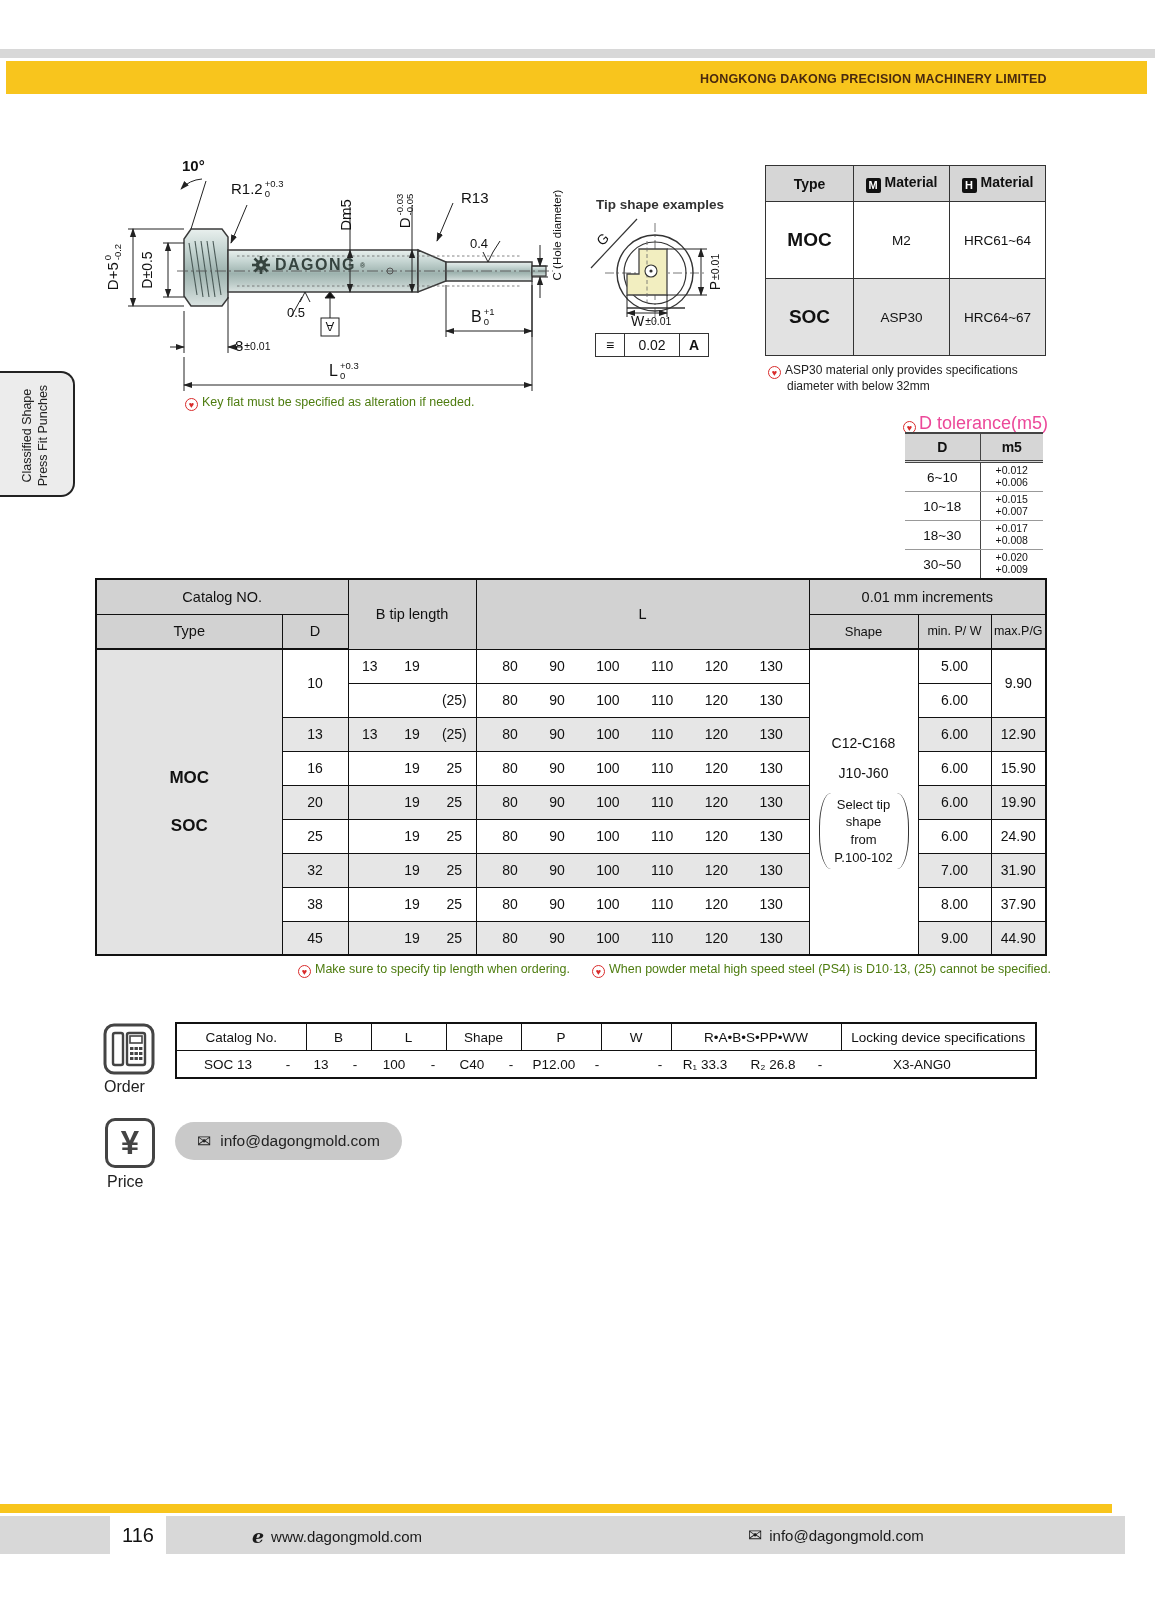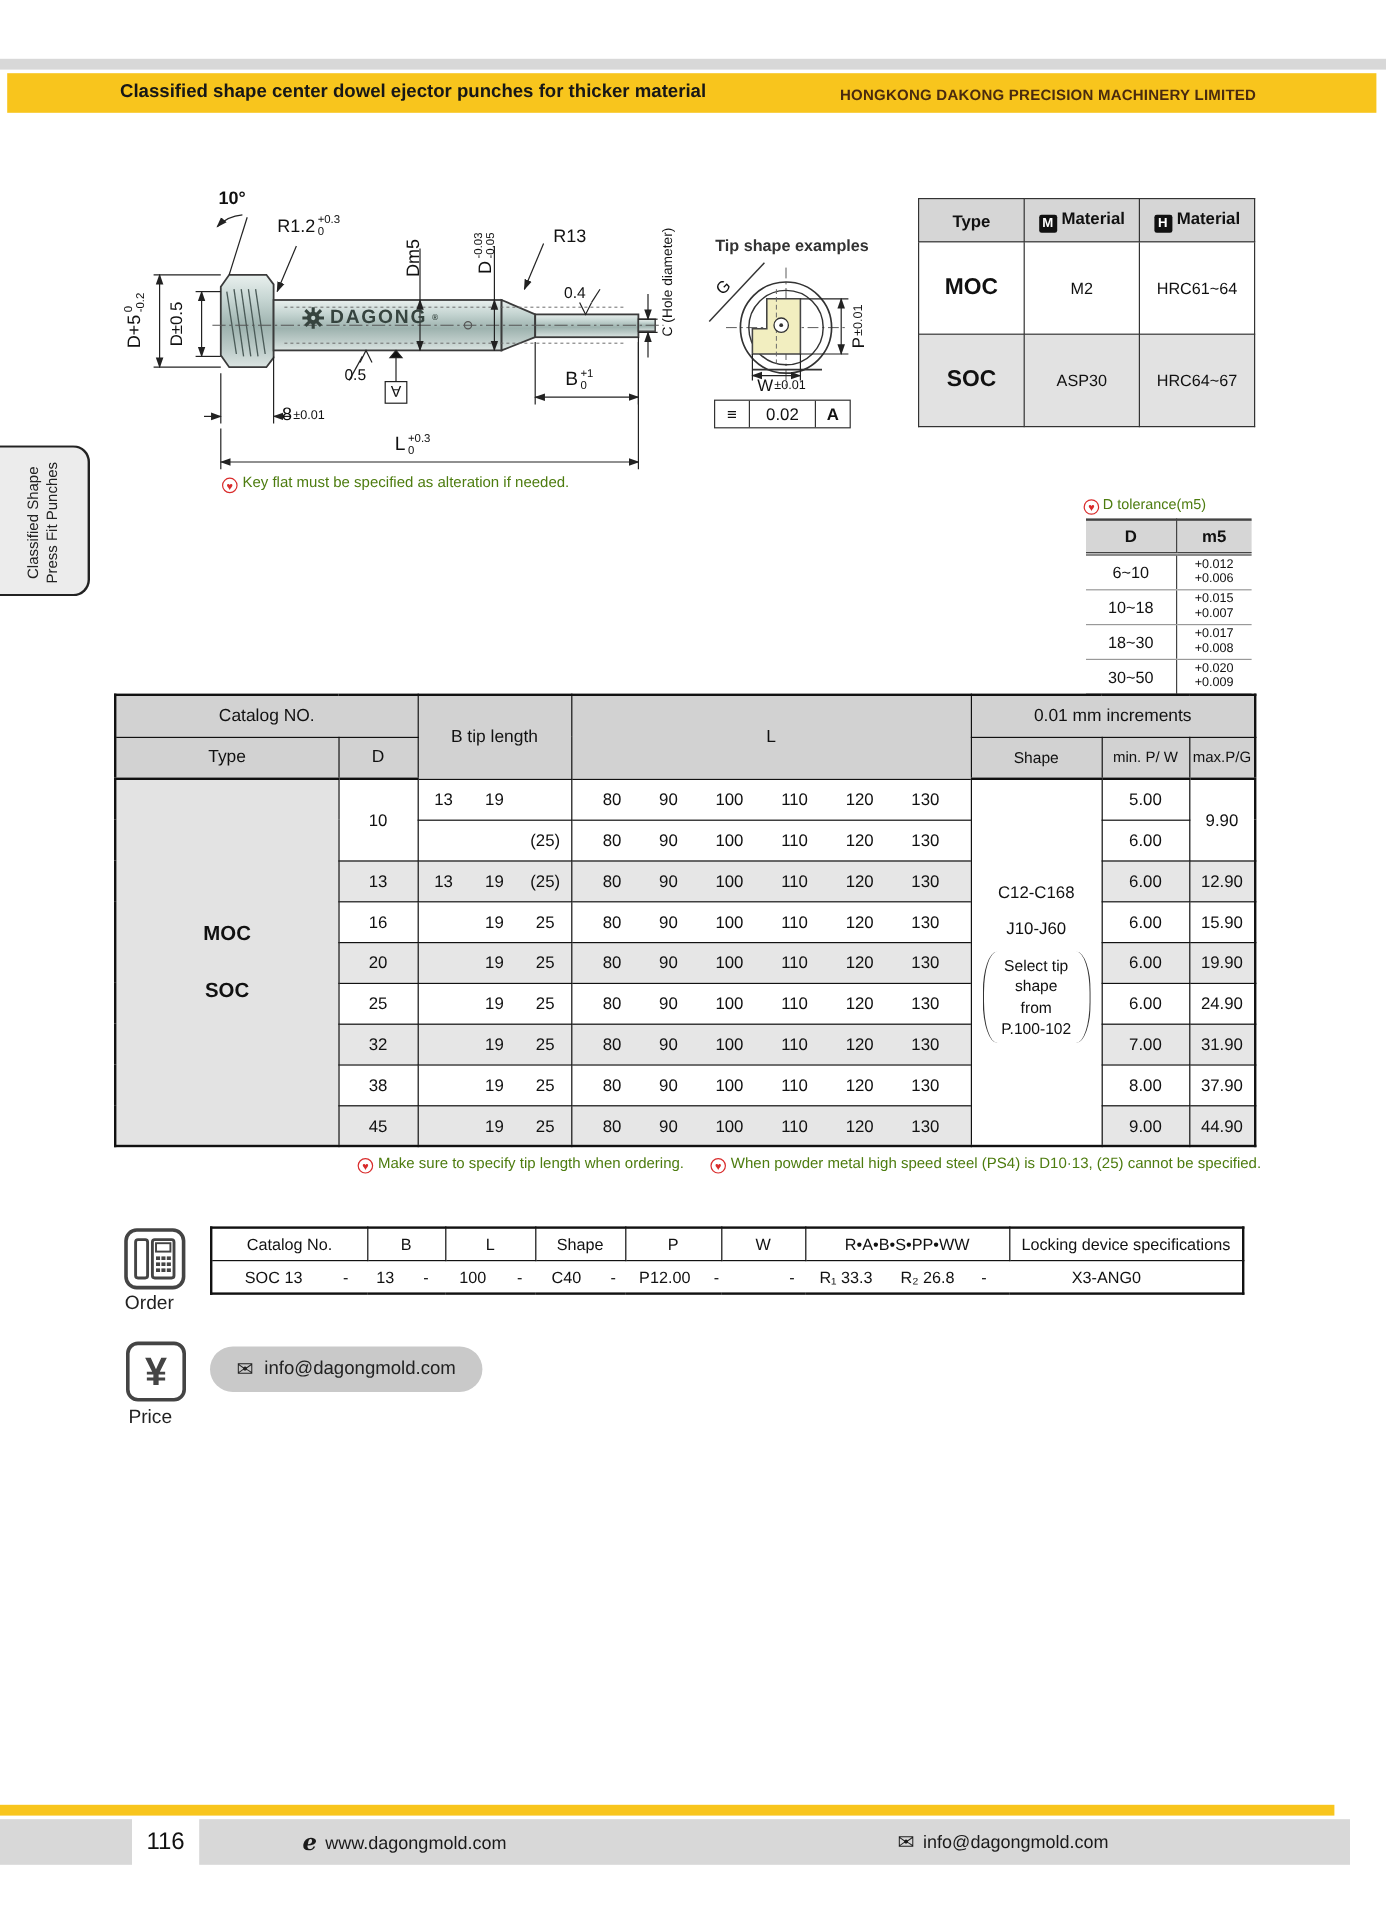--- a/index.html
+++ b/index.html
@@ -36,21 +36,21 @@
   
   table.mat{border-collapse:collapse;table-layout:fixed;width:280px;}
   table.mat th,table.mat td{border:1.5px solid #333;text-align:center;box-sizing:border-box;}
   table.mat th{background:#d6d6d6;font-size:14px;height:36px;}
   table.mat td{font-size:13.5px;height:77px;background:#fff;}
   table.mat tr.alt td{background:#e2e2e2;}
   table.mat td.t{font-size:19px;font-weight:bold;}
   .sq{display:inline-block;width:15px;height:15px;background:#111;color:#fff;font-size:11px;font-weight:bold;line-height:15px;text-align:center;border-radius:2px;margin-right:4px;vertical-align:-2px;}
   .mat-note{font-size:12px;line-height:1.3;color:#222;}
   
-  .dtol-title{font-size:12px;color:#4d7c0f;}
+  .dtol-title{font-size:18px;color:#ec4899;}
   table.dtol{border-collapse:collapse;table-layout:fixed;width:138px;border-top:2px solid #444;border-bottom:2px solid #444;}
   table.dtol th{background:#d6d6d6;font-size:14px;height:24px;border-bottom:3px double #444;}
   table.dtol td{height:26px;border-bottom:1px solid #999;text-align:center;margin-top:36px;}
   table.dtol td.d{font-size:13.5px;}
   table.dtol td.m{font-size:10.5px;line-height:1.1;}
   table.dtol .vline{border-left:1px solid #444;}
   
   table.main{border-collapse:collapse;table-layout:fixed;width:950px;border:2px solid #111;}
   table.main th,table.main td{border:1px solid #111;box-sizing:border-box;padding:0;}
   table.main th{background:#d2d2d2;font-size:14.5px;font-weight:normal;height:35px;}
@@ -81,21 +81,20 @@
   .e-ico{font-family:"DejaVu Serif",serif;font-style:italic;font-weight:bold;font-size:19px;}
   svg text{font-family:"Liberation Sans",sans-serif;}
 </style>
 </head>
 <body>
 
 <div id="page">
 
   <div class="abs strip-gray" style="left:0;top:49px;width:1155px;height:9px;"></div>
   <div class="abs strip-yellow" style="left:6px;top:61px;width:1141px;height:33px;"></div>
-  <div class="abs hdr-title" style="left:100px;top:68px;">Classified shape center dowel ejector punches for thicker material</div>
   <div class="abs hdr-co" style="left:700px;top:72px;">HONGKONG DAKONG PRECISION MACHINERY LIMITED</div>
 
   <div class="abs side-tab">
     <div class="abs side-txt">
       <div>Classified Shape</div>
       <div>Press Fit Punches</div>
     </div>
   </div>
 
   <div class="abs" style="left:85px;top:145px;width:510px;height:300px;">
@@ -324,20 +323,24 @@
       <td>M2</td>
       <td>HRC61~64</td>
     </tr>
     <tr class="alt">
       <td class="t">SOC</td>
       <td>ASP30</td>
       <td>HRC64~67</td>
     </tr>
   </tbody>
     </table>
+  <div class="abs mat-note" style="left:768px;top:363px;">
+    <span class="warn" style="margin-right:4px;"></span><span>ASP30 material only provides specifications</span><br>
+    <span style="margin-left:19px;">diameter with below 32mm</span>
+  </div>
 
   <div class="abs dtol-title" style="left:903px;top:413px;">
     <span class="warn" style="margin-right:3px;"></span><span>D tolerance(m5)</span>
   </div>
   <table class="dtol abs" style="left:905px;top:432px;">
     <colgroup>
         <col style="width:75px">
         <col style="width:63px">
       </colgroup>
     <tbody>

